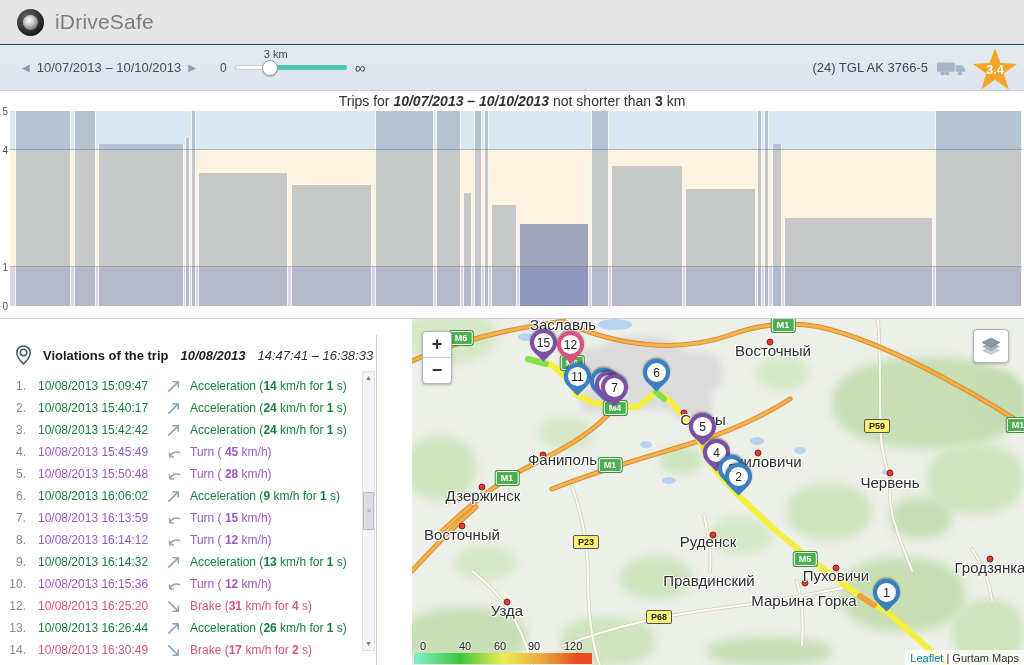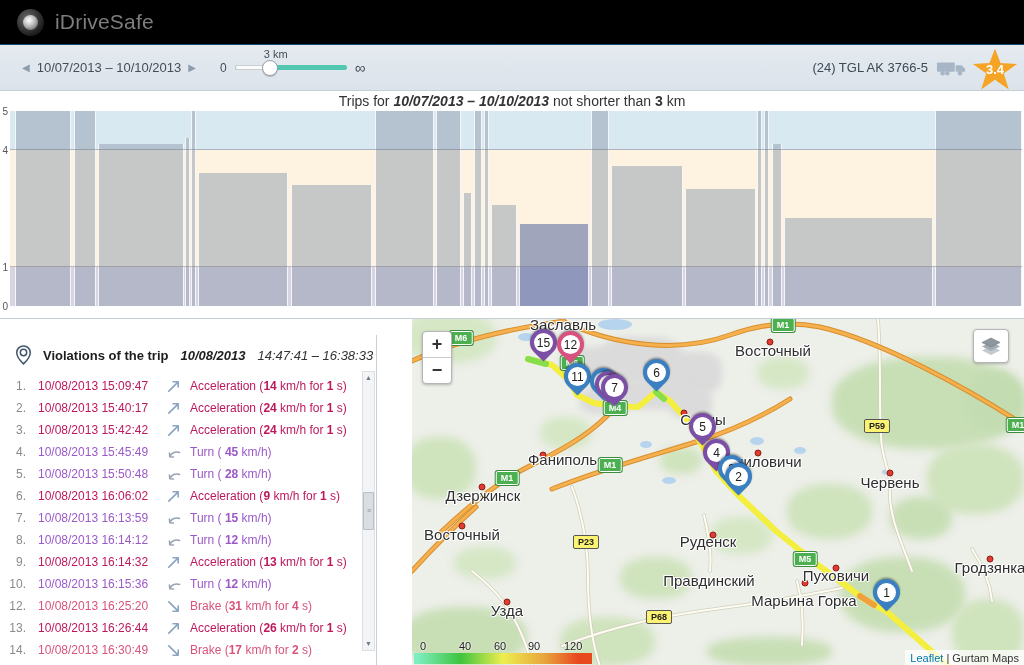--- a/index.html
+++ b/index.html
@@ -1,18 +1,18 @@
 <!DOCTYPE html>
 <html><head>
 <meta charset="utf-8">
 <style>
   html,body{margin:0;padding:0;background:#fff;}
   .app{position:relative;width:1024px;height:665px;font-family:"Liberation Sans",sans-serif;background:#fff;overflow:hidden;border-bottom:1px solid #d8dde2;}
   
-  .hdr{position:absolute;left:0;top:0;width:1024px;height:44px;background:#000000;border-bottom:5px solid #0c4a6e;display:flex;align-items:center;}
+  .hdr{position:absolute;left:0;top:0;width:1024px;height:44px;background:#e5e5e5;border-bottom:5px solid #0c4a6e;display:flex;align-items:center;}
   .wheel{width:27px;height:27px;margin-left:17px;border-radius:50%;background:radial-gradient(circle at 38% 35%,#6a6a6a,#1d1d1d 70%);position:relative;flex:0 0 auto;}
   .wheel:after{content:"";position:absolute;left:6px;top:6px;width:15px;height:15px;border-radius:50%;background:radial-gradient(circle at 40% 35%,#f2f2f2 10%,#b9b9b9 45%,#787878 75%,#4a4a4a);}
   .hdr-title{margin-left:11px;font-size:21px;color:#7d7d7d;letter-spacing:.2px;}
   
   .tbar{position:absolute;left:0;top:45px;width:1024px;height:45px;background:linear-gradient(#e4eaf0,#dce3ea);border-bottom:1px solid #c4ced7;display:flex;align-items:center;}
   .seg{display:flex;margin-left:14px;}
   .btn{padding:4px 13px;font-size:12px;color:#3c434b;background:#fdfdfd;border:1px solid #9eaab6;margin-right:-1px;cursor:default;}
   .btn.active{background:#b3e3d7;}
   .datenav{display:flex;align-items:center;margin-left:22px;gap:7px;}
   .arr{font-size:10px;color:#8b9dae;}
@@ -45,21 +45,21 @@
   .vhead{position:absolute;left:16px;top:10px;display:flex;align-items:center;gap:12px;white-space:nowrap;}
   .vhead .t1{font-size:13px;font-weight:bold;color:#1d1d1d;}
   .vhead .t2{font-size:13px;font-weight:bold;font-style:italic;color:#1d1d1d;}
   .vhead .t3{font-size:13px;font-style:italic;color:#333;}
   .vrows{position:absolute;left:0;top:40px;width:396px;}
   .vrow{display:flex;align-items:center;height:22px;font-size:12px;}
   .vnum{width:26px;text-align:right;color:#8a8a8a;flex:0 0 auto;}
   .vtime{margin-left:12px;width:128px;flex:0 0 auto;}
   .vicon{width:24px;flex:0 0 auto;display:flex;align-items:center;}
   .vdesc b{font-weight:bold;}
-  .acceleration{color:#be185d;}
+  .acceleration{color:#15803d;}
   .turn{color:#9b59c8;}
   .brake{color:#d9537a;}
   
   .vsb{position:absolute;right:1px;top:36px;width:13px;height:280px;background:#f3f4f6;border:1px solid #dcdfe3;box-sizing:border-box;}
   .vsb .sb-btn{position:absolute;left:0;width:11px;height:12px;font-size:7px;color:#6f7b87;text-align:center;line-height:12px;background:#f3f4f6;}
   .vsb .up{top:0;}
   .vsb .dn{bottom:0;}
   .vsb .sb-thumb{position:absolute;left:0;top:120px;width:11px;height:38px;background:#dadde1;border:1px solid #b9bfc6;box-sizing:border-box;border-radius:1px;font-size:7px;color:#8a939c;text-align:center;line-height:36px;letter-spacing:-1px;}
   .hsb{position:absolute;left:127px;bottom:1px;width:106px;height:5px;border-radius:3px;background:#56c8b2;}
   

